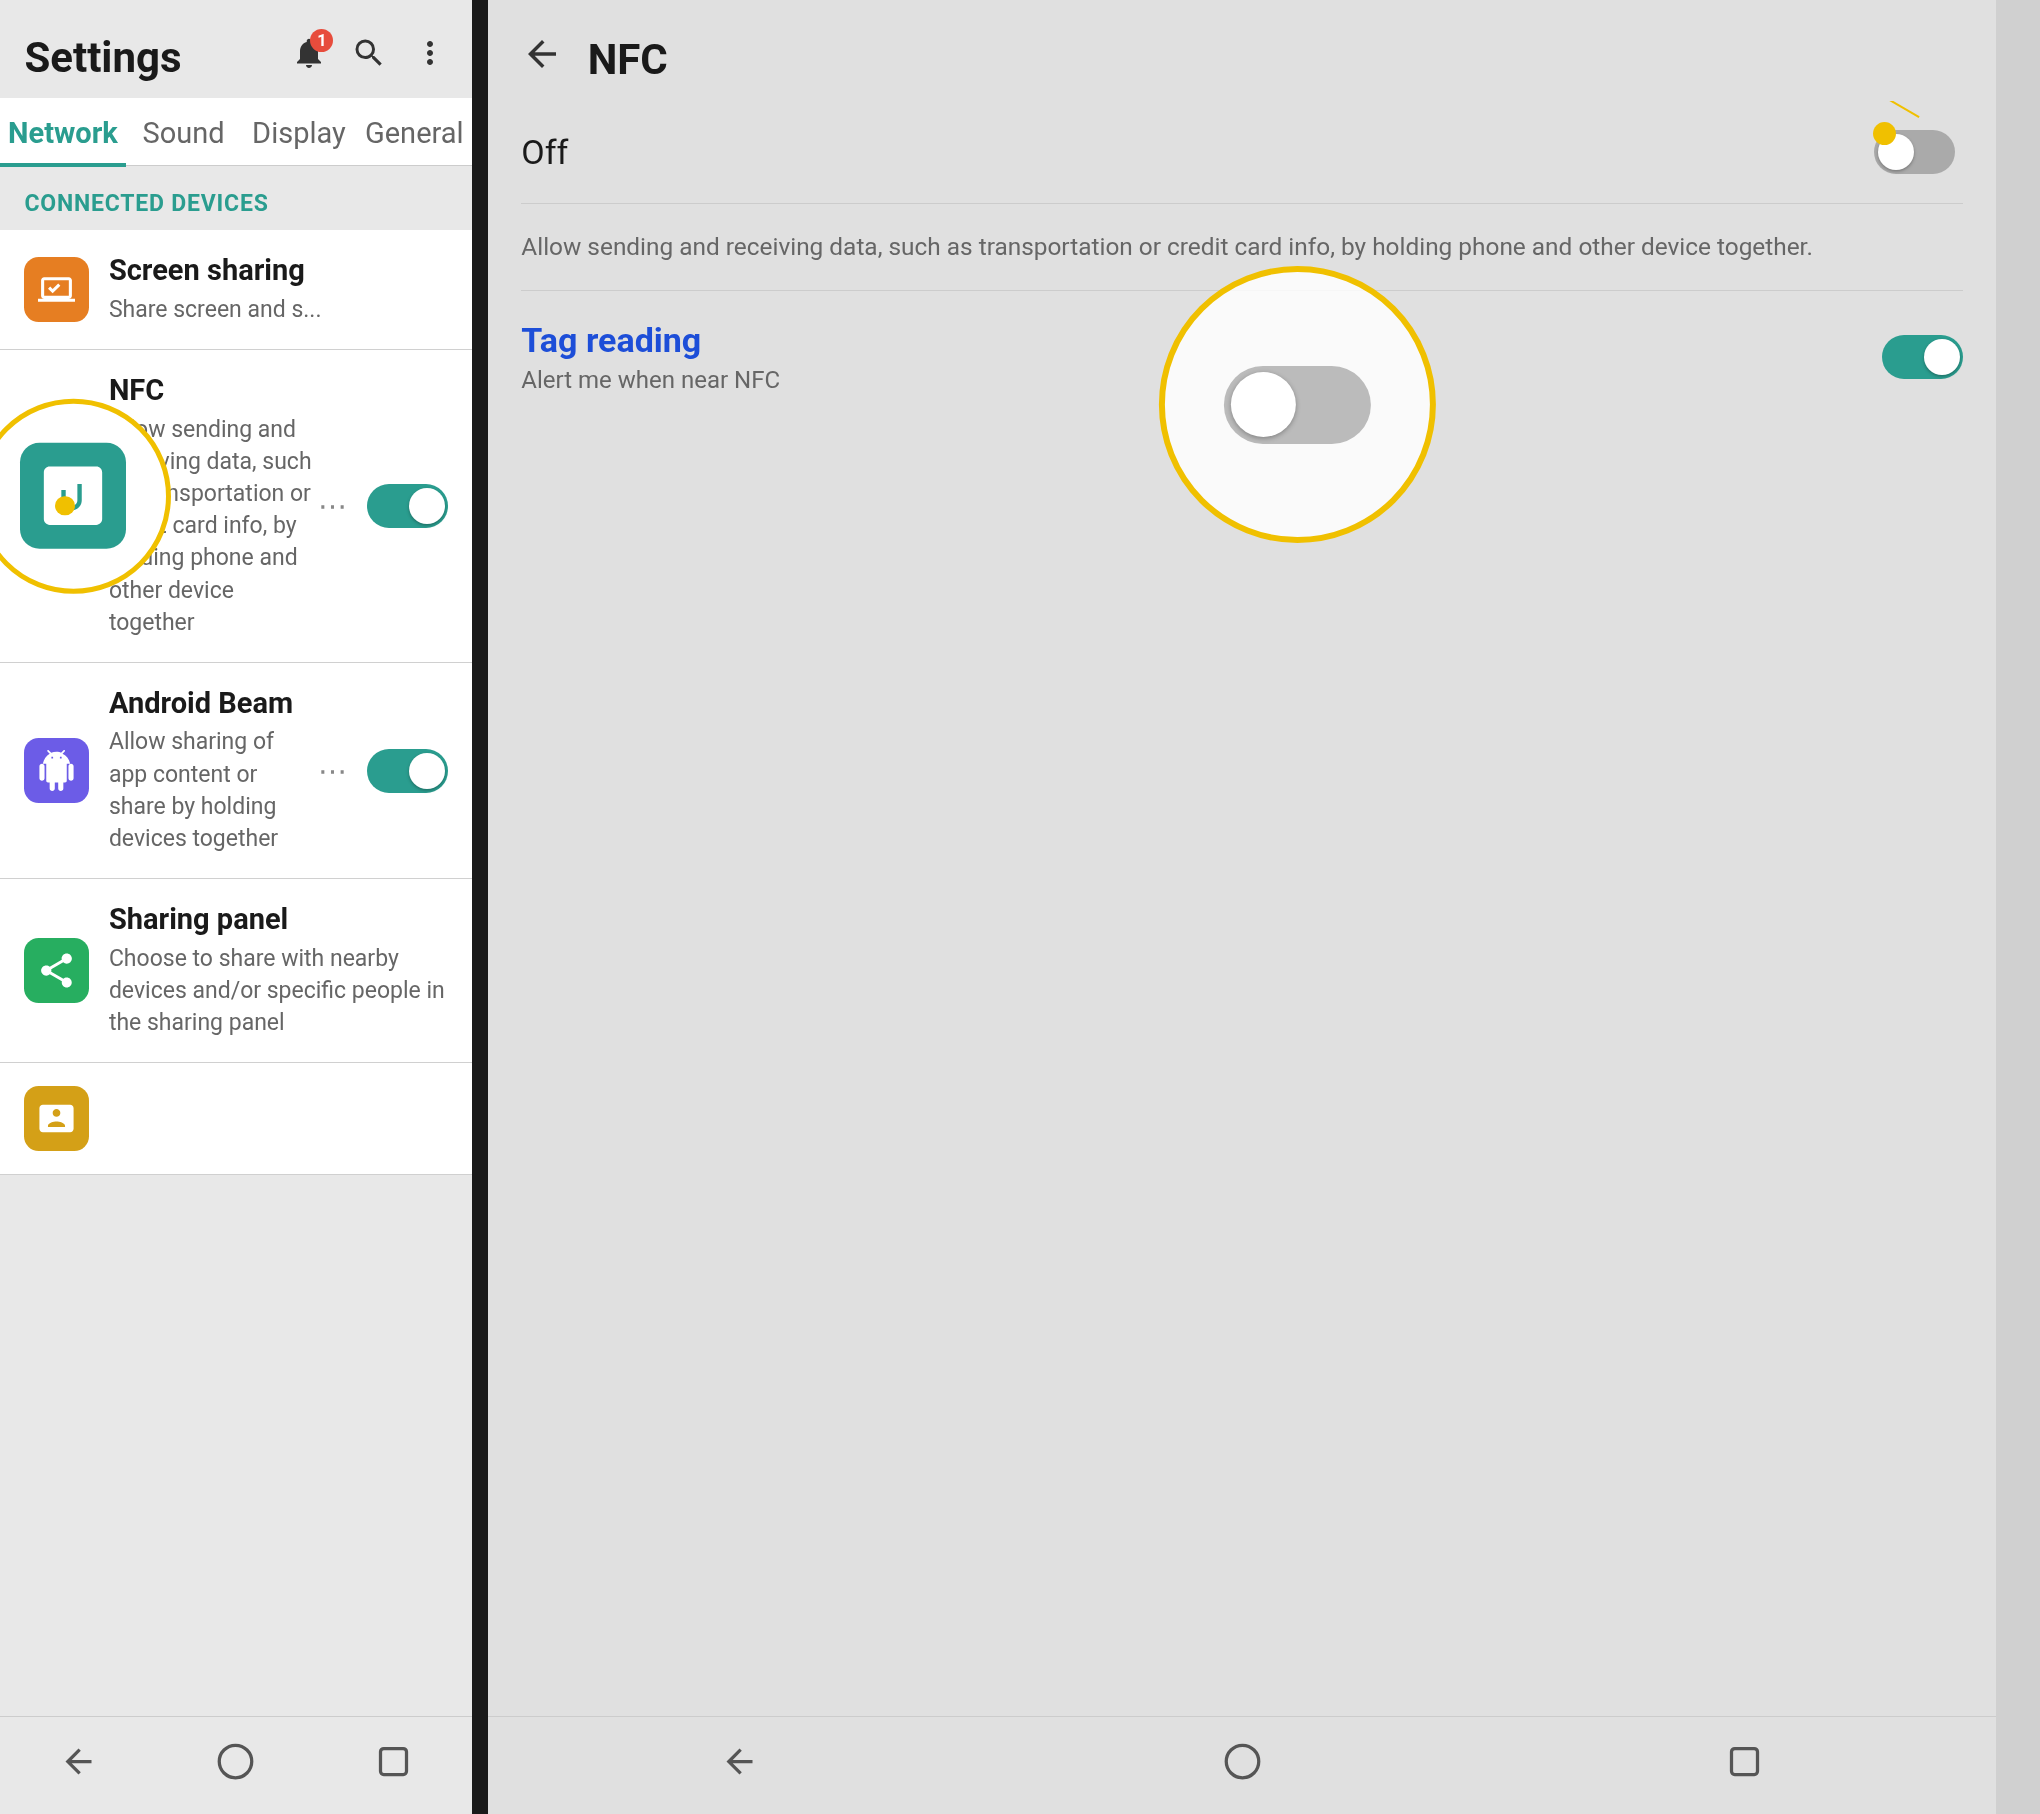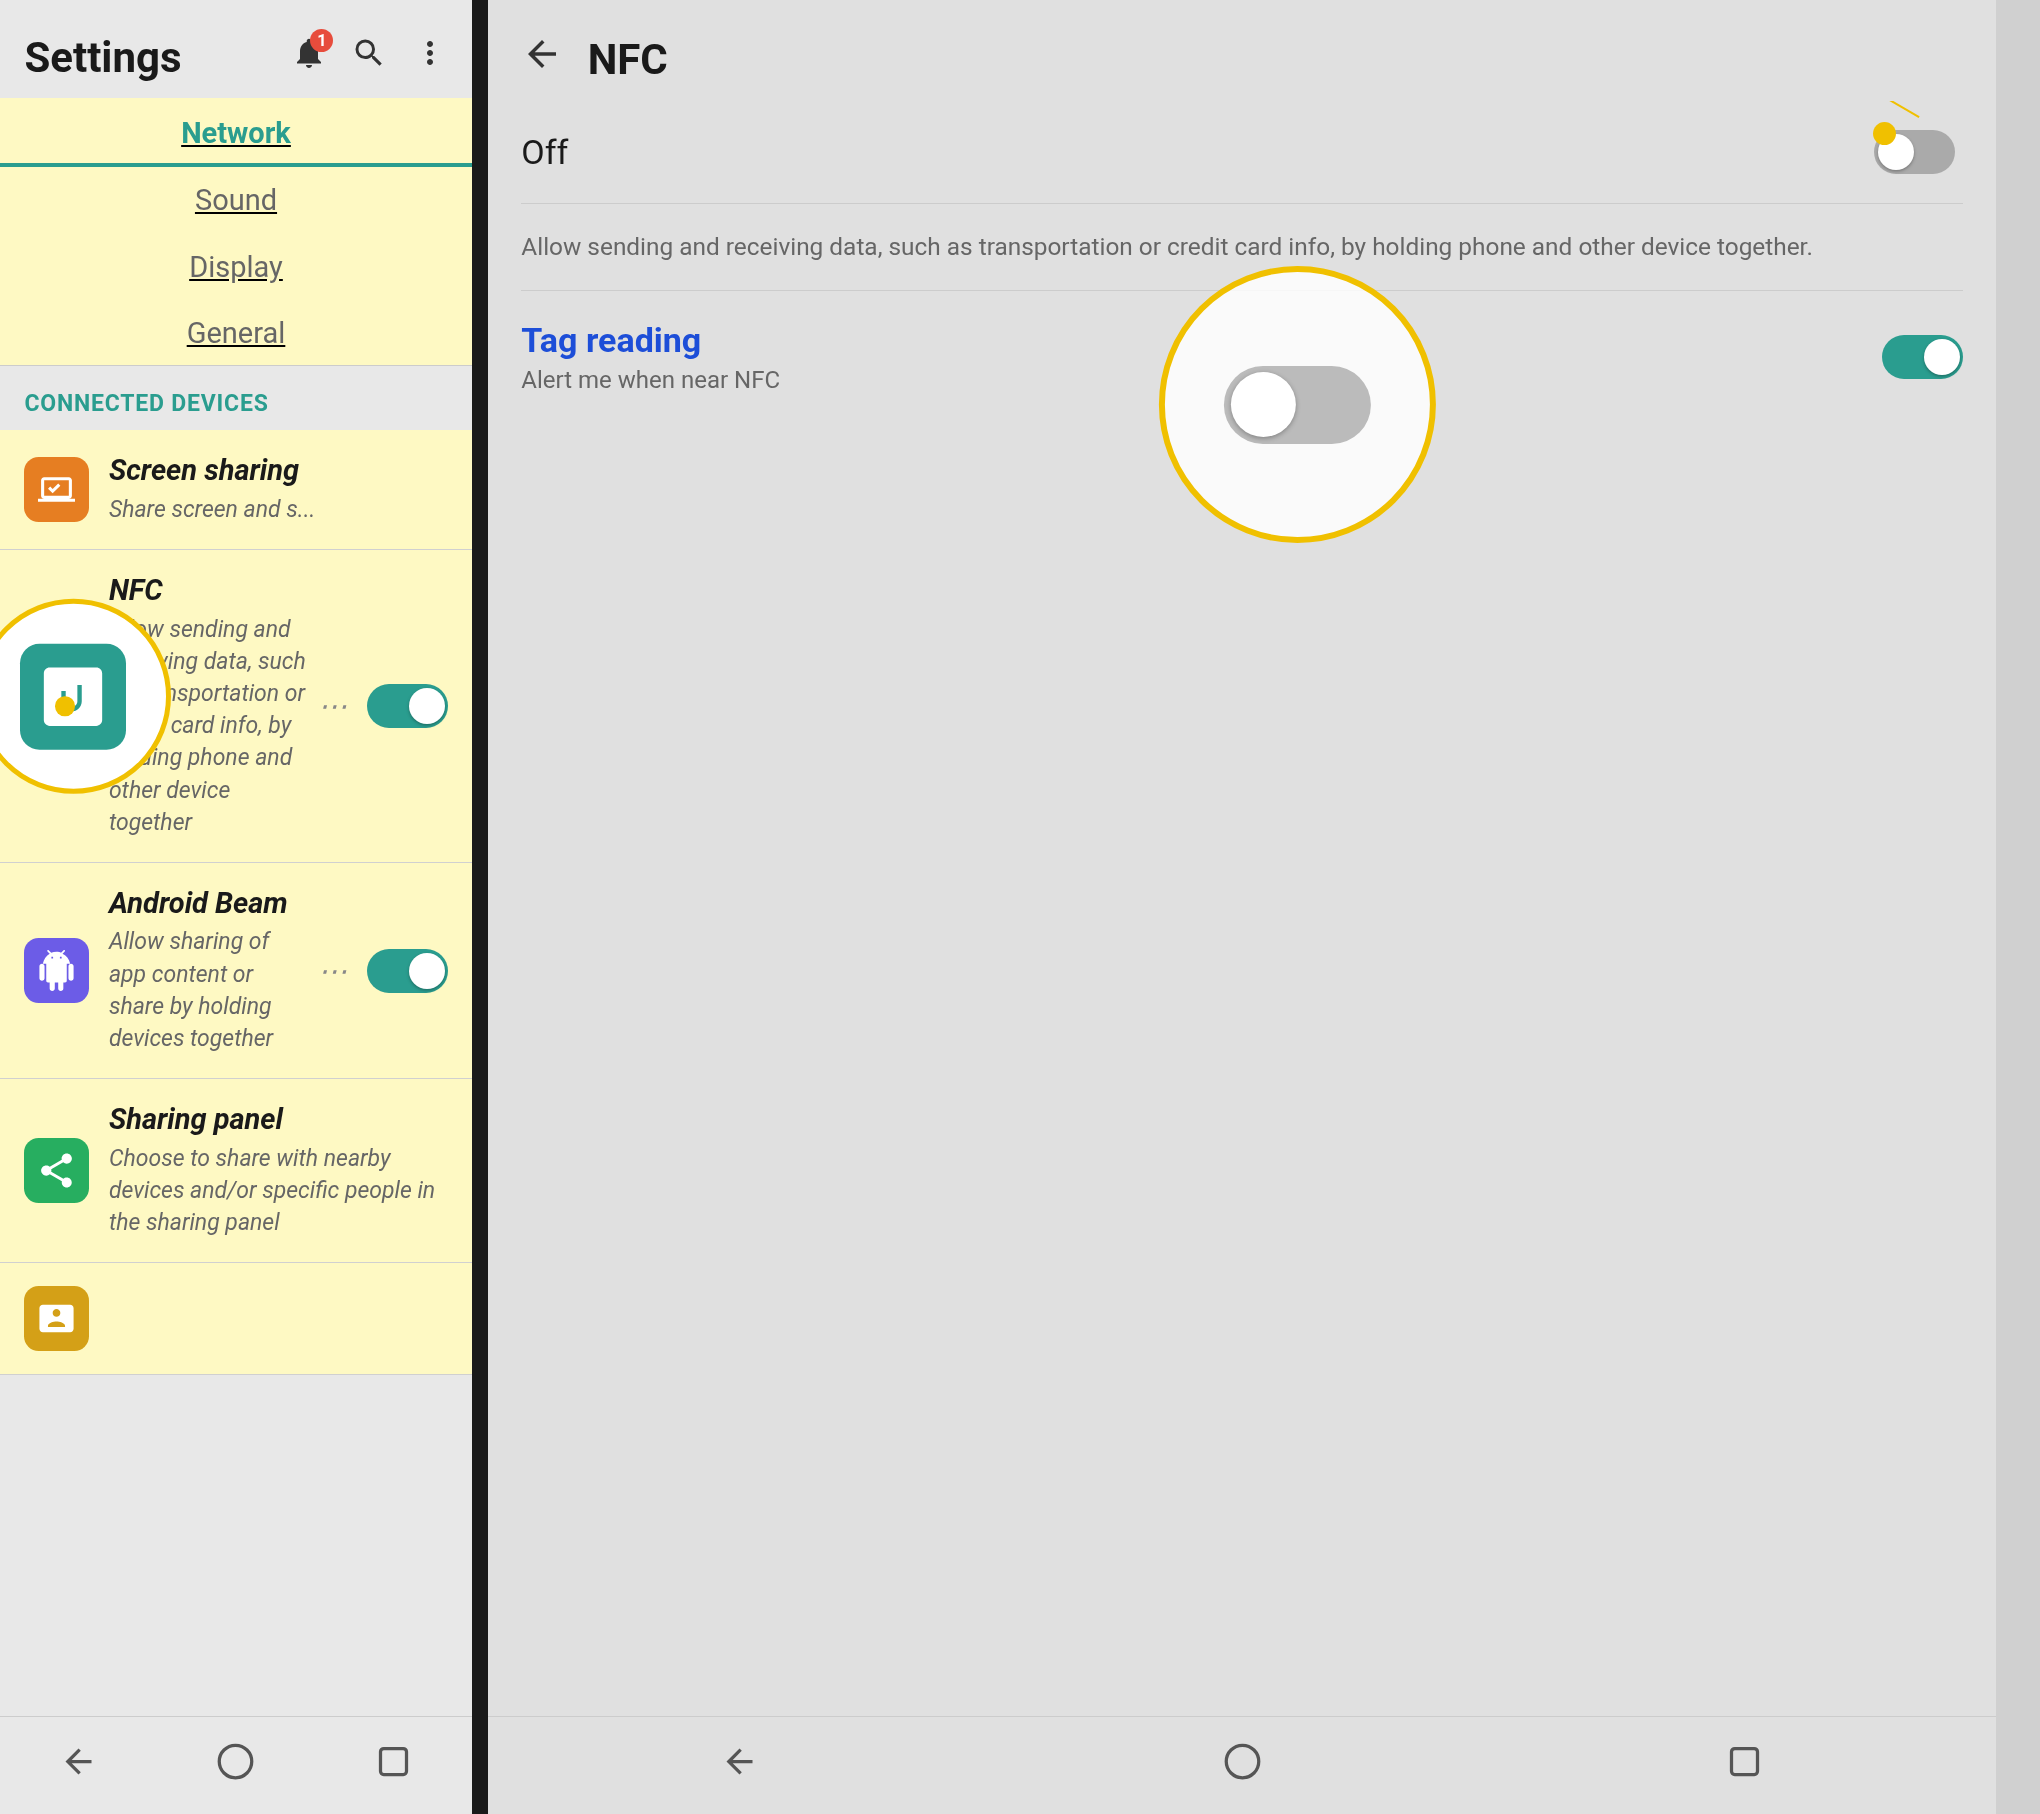--- a/index.html
+++ b/index.html
@@ -62,24 +62,23 @@
       font-size: 16.3px;
       display: flex;
       align-items: center;
       justify-content: center;
       font-weight: bold;
     }
 
     
     .tabs {
       display: flex;
-      flex-direction: column;
-      background: #fef9c3;
+      flex-direction: row;
+      background: #ffffff;
       border-bottom: 1.6px solid #ccc;
-      text-decoration: underline;
     }
 
     .tab {
       flex: 1;
       text-align: center;
       padding: 18px 8.1px 14.7px;
       font-size: 29px;
       color: #666;
       cursor: pointer;
       position: relative;
@@ -112,24 +111,23 @@
     
     .settings-list {
       flex: 1;
       overflow-y: auto;
     }
 
     .settings-item {
       display: flex;
       align-items: center;
       padding: 23px 24.4px;
-      background: #fef9c3;
+      background: #ffffff;
       border-bottom: 0.8px solid #d0d0d0;
       position: relative;
-      font-style: italic;
     }
 
     .item-icon {
       width: 65px;
       height: 65px;
       border-radius: 14.7px;
       display: flex;
       align-items: center;
       justify-content: center;
       flex-shrink: 0;

